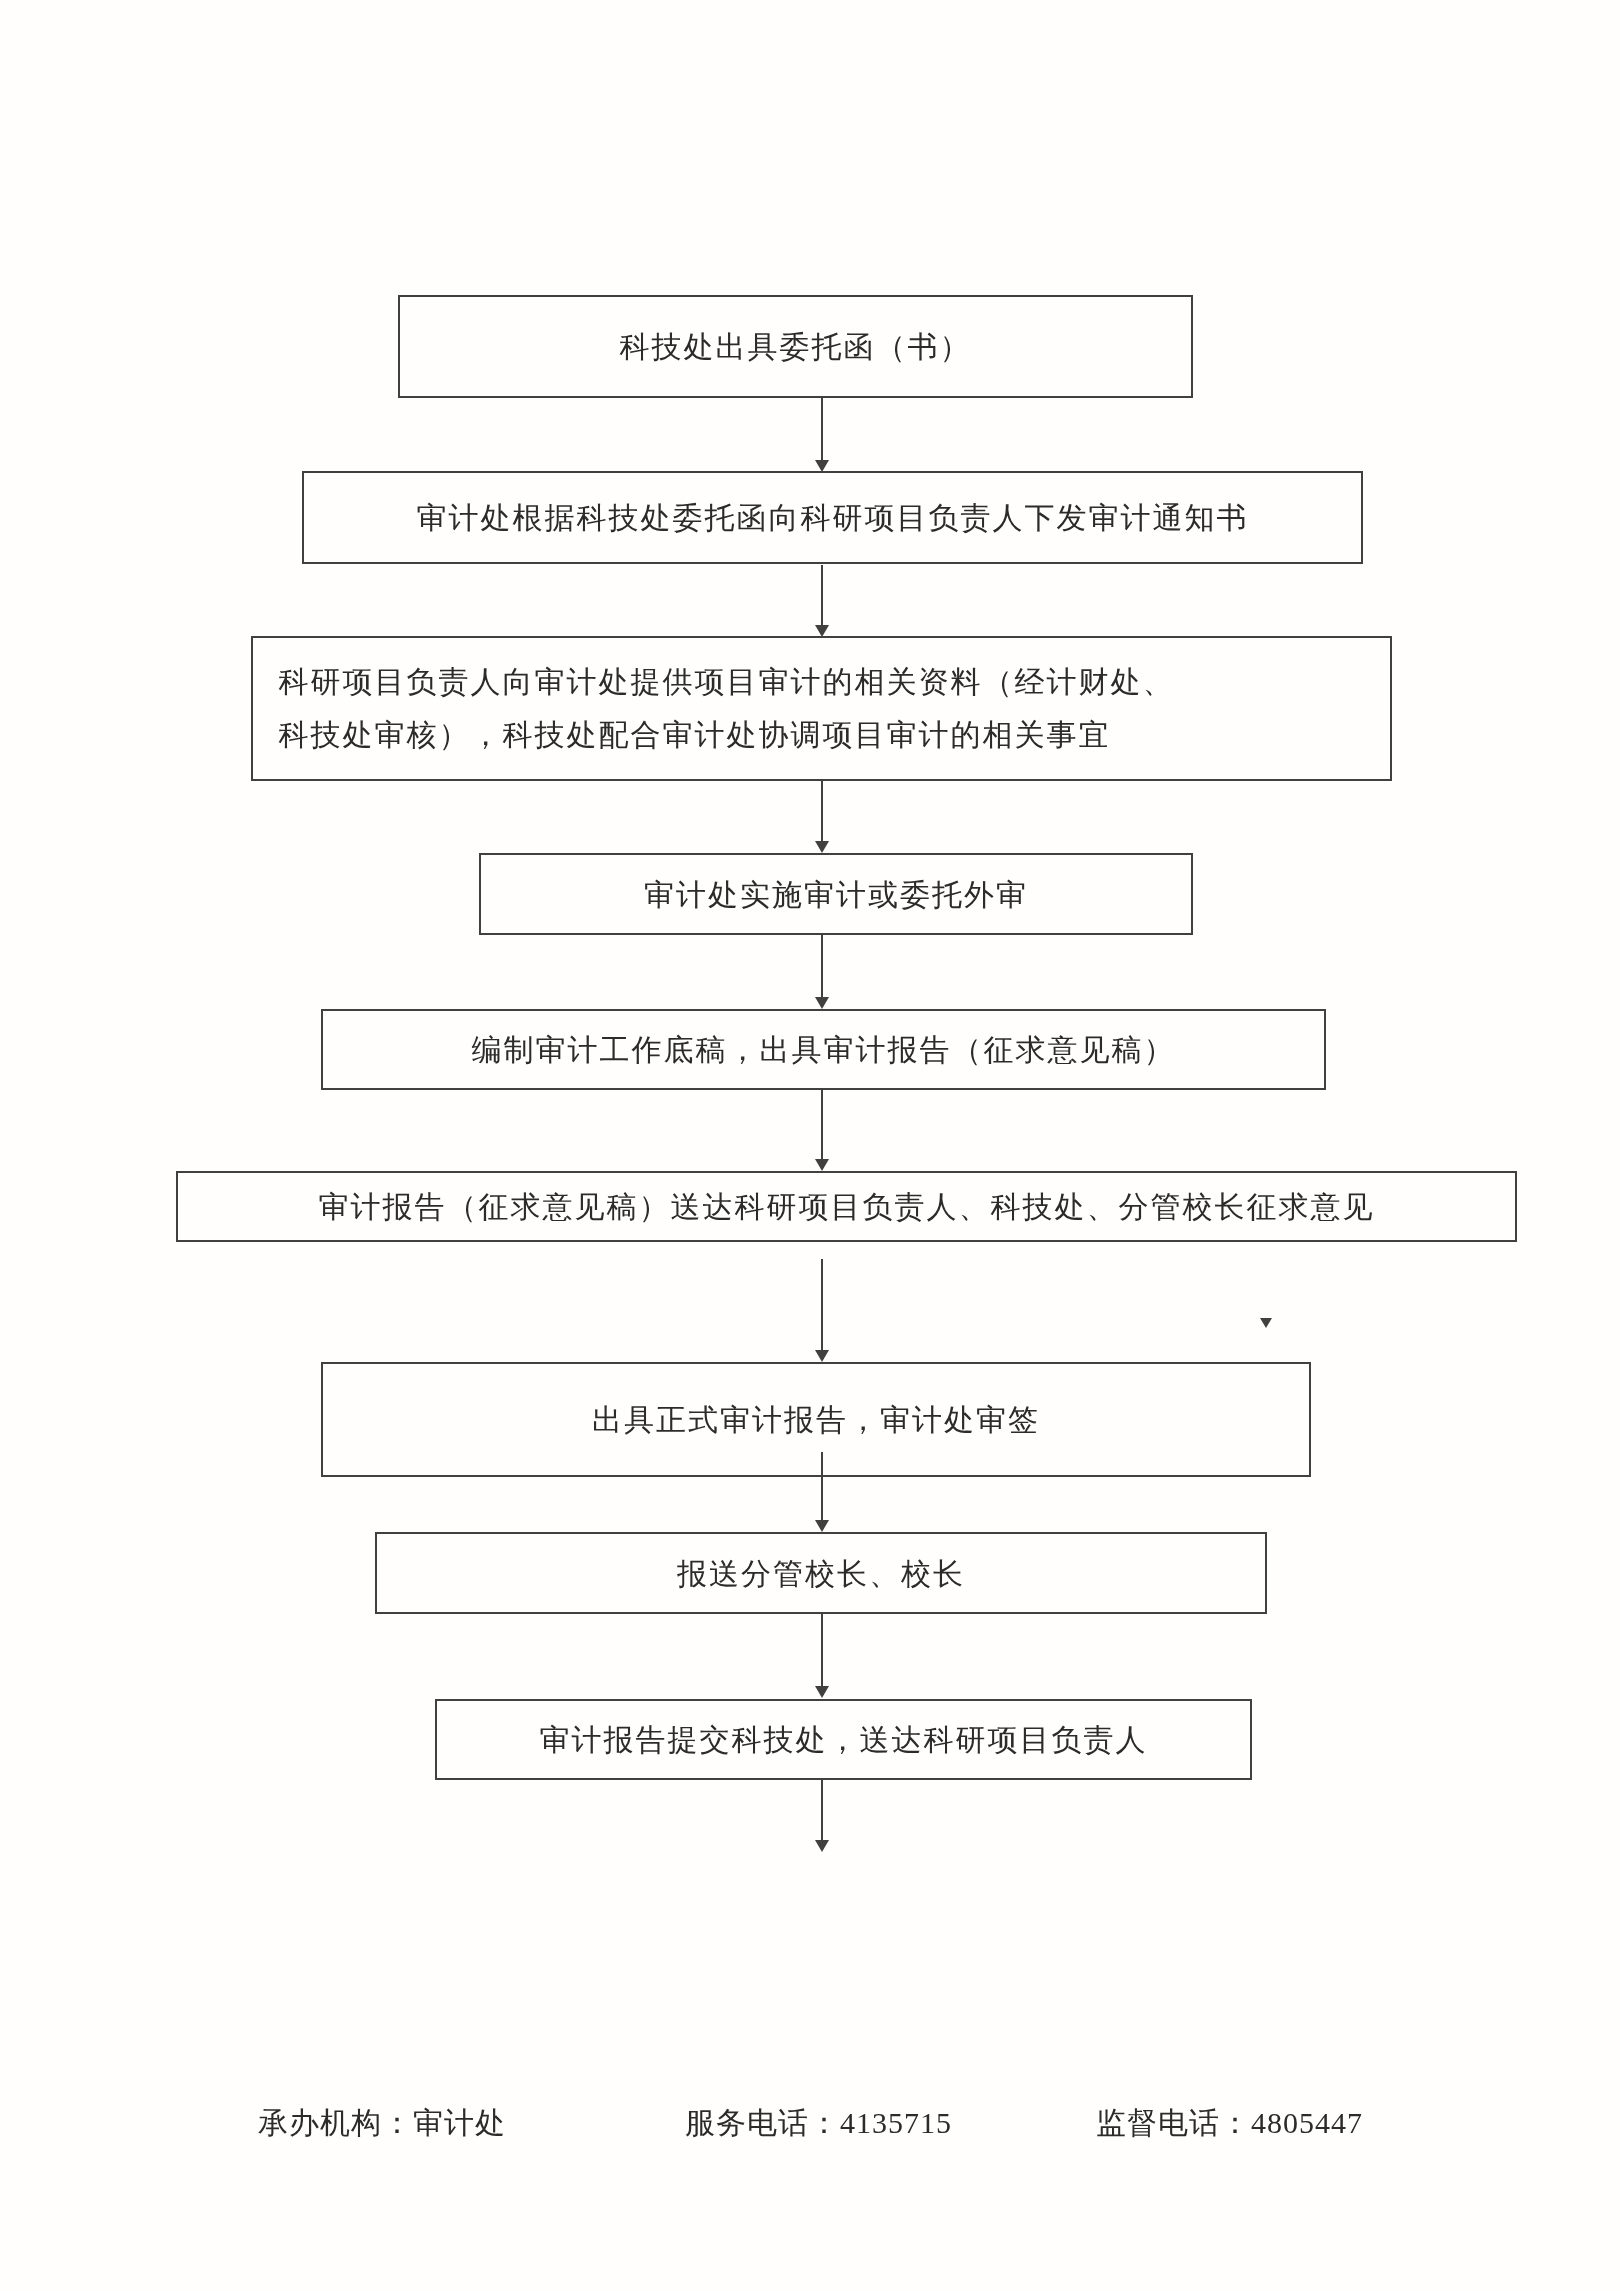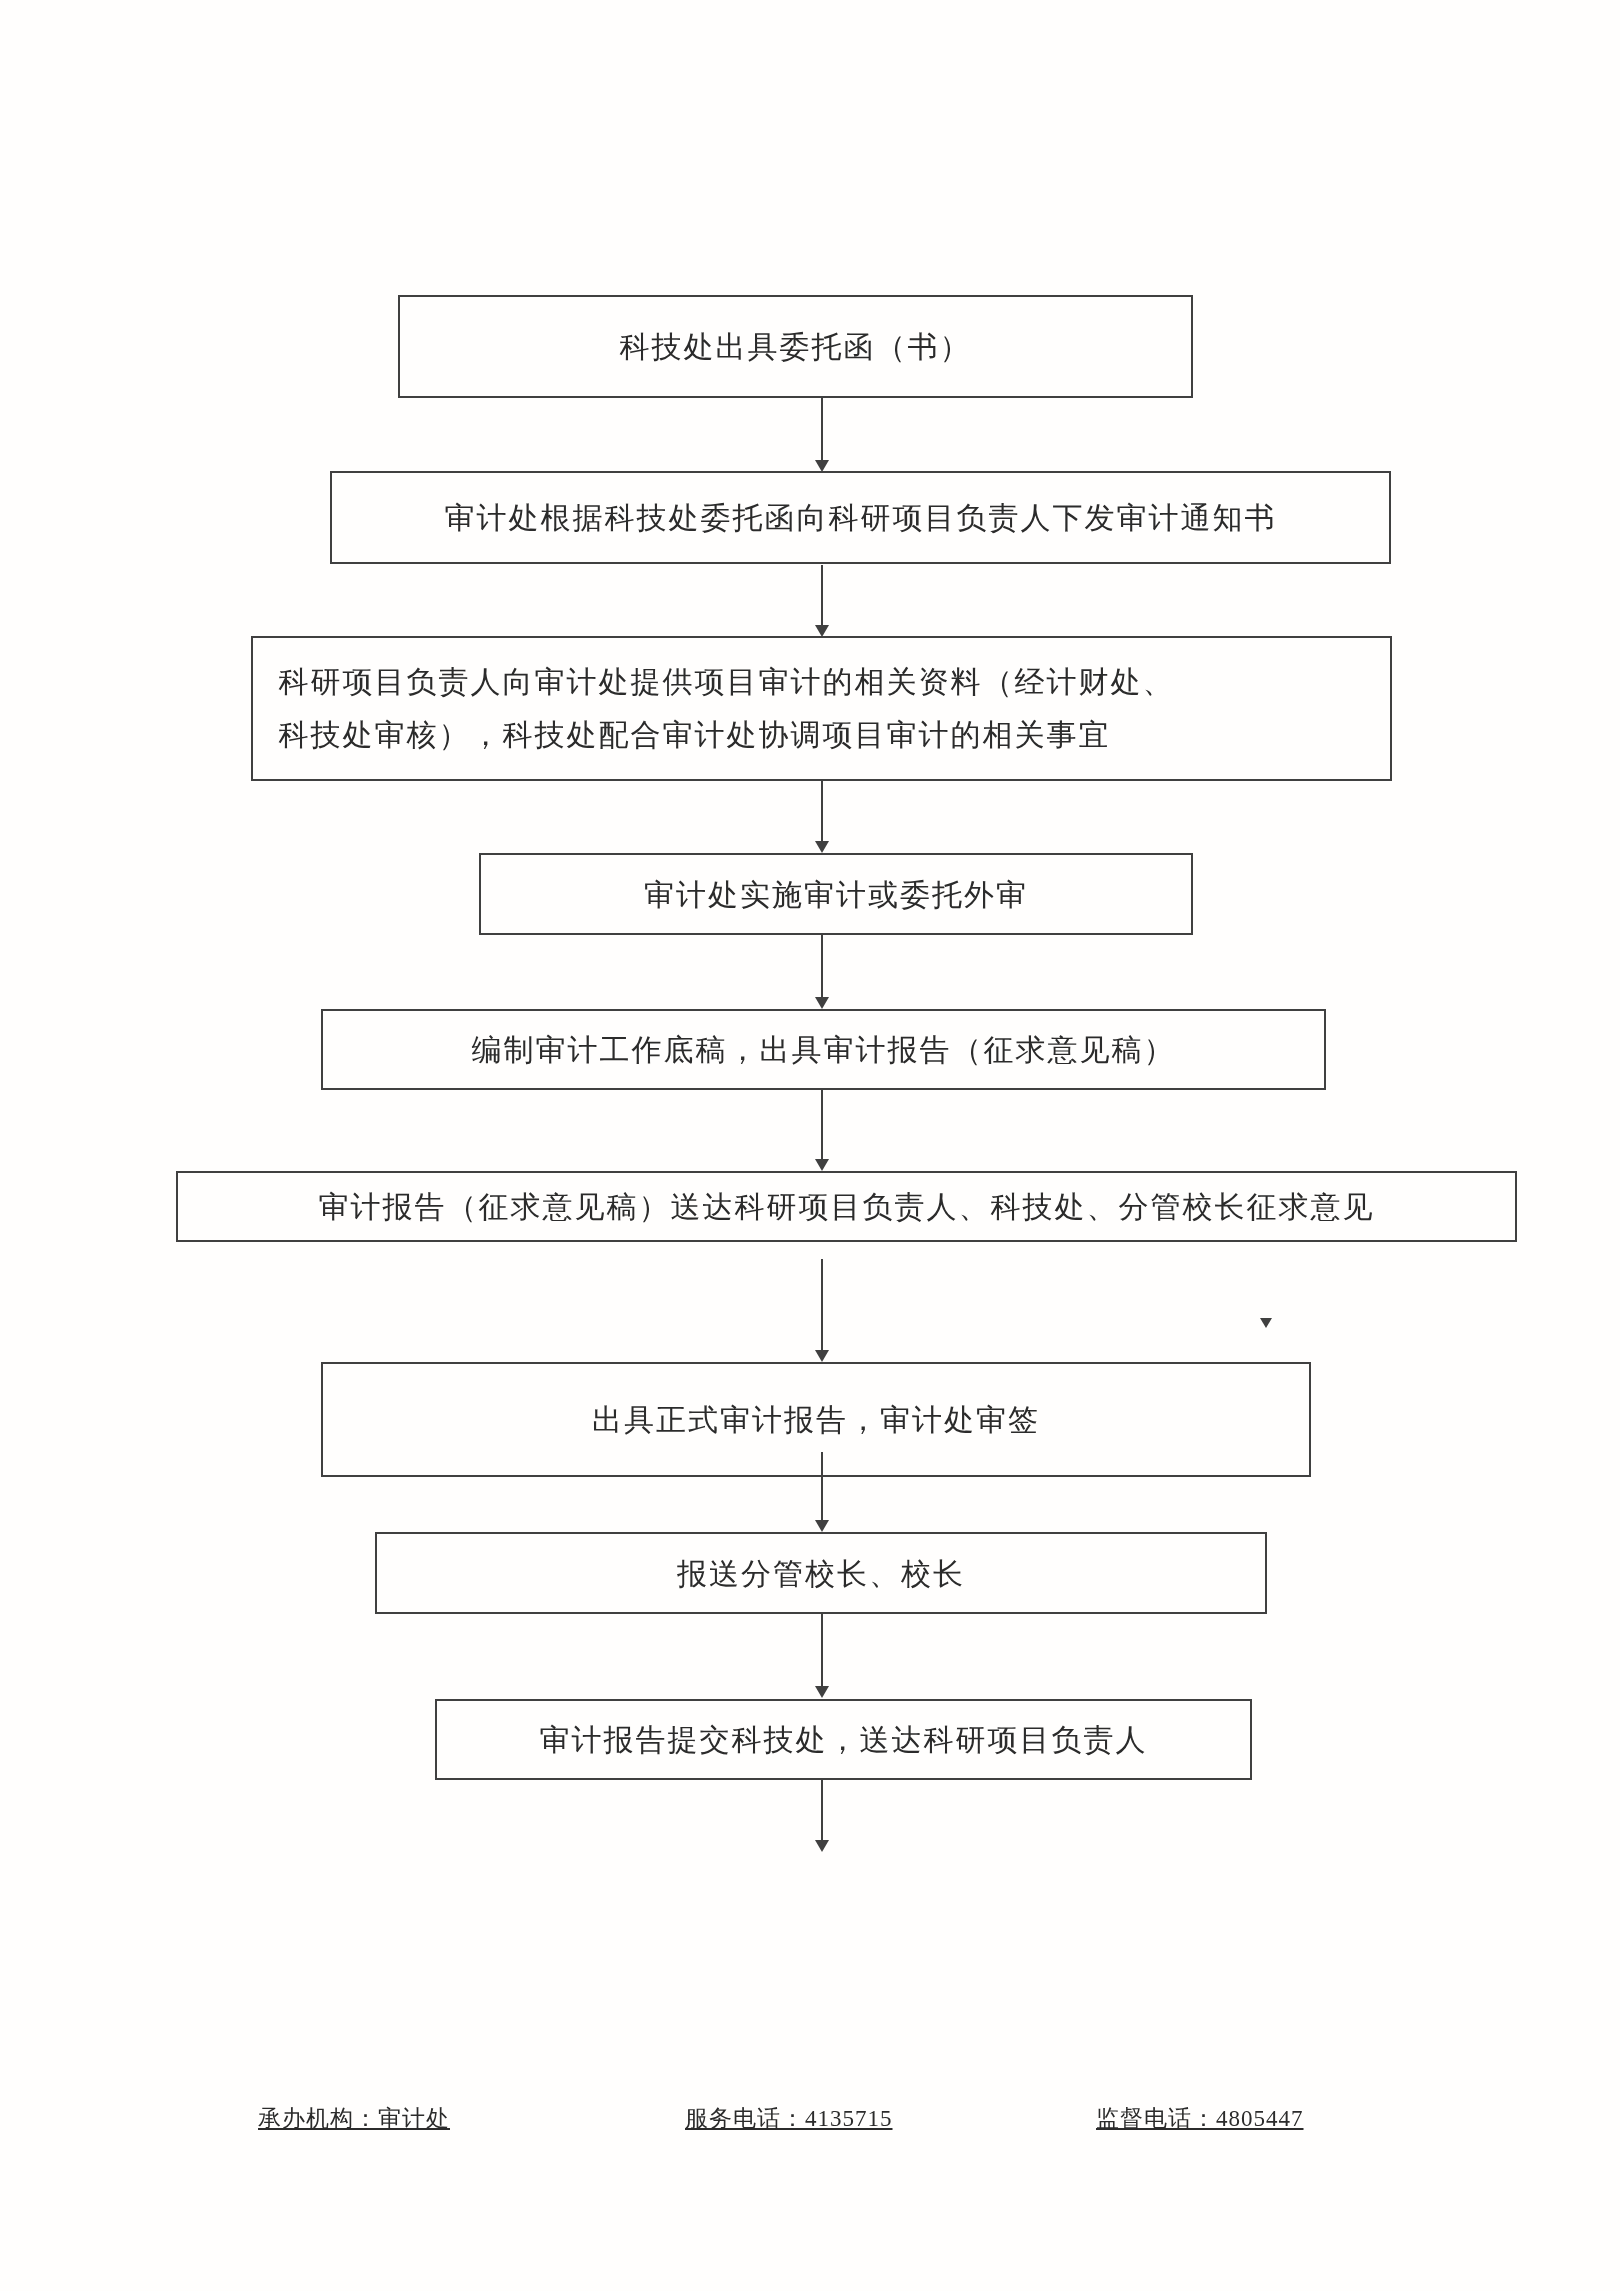--- a/index.html
+++ b/index.html
@@ -22,21 +22,21 @@
     align-items: center;
     justify-content: center;
     font-size: 30px;
     letter-spacing: 2px;
     text-align: center;
     line-height: 1.5;
     background: transparent;
   }
   
   #box1  { left: 398px; top: 295px;  width: 795px;  height: 103px; }
-  #box2  { left: 302px; top: 471px;  width: 1061px; height: 93px; margin-left: 28px;  }
+  #box2  { left: 302px; top: 471px;  width: 1061px; height: 93px;  }
   #box3  { left: 251px; top: 636px;  width: 1141px; height: 145px;
            justify-content: flex-start; text-align: left;
            padding: 0 19.6px 0 25.5px; white-space: pre-line; line-height: 1.75; }
   #box4  { left: 479px; top: 853px;  width: 714px;  height: 82px;  }
   #box5  { left: 321px; top: 1009px; width: 1005px; height: 81px;  }
   #box6  { left: 176px; top: 1171px; width: 1341px; height: 71px;  }
   #box7  { left: 321px; top: 1362px; width: 990px; height: 115px;  }
   #box8  { left: 375px; top: 1532px; width: 892px;  height: 82px;  }
   #box9  { left: 427px; top: 1699px; width: 817px;  height: 81px; margin-left: 8px;  }
   #box10 { left: 497px; top: 1852px; width: 665px;  height: 84px;  }
@@ -70,24 +70,23 @@
     position: absolute;
     left: 1260px; top: 1318px;
     width: 0; height: 0;
     border-left: 6.9px solid transparent;
     border-right: 6.9px solid transparent;
     border-top: 10.8px solid #404040;
   }
 
   .footer-item {
     position: absolute;
-    font-size: 23px;
+    font-size: 30px;
     letter-spacing: 1px;
     white-space: nowrap;
-    text-decoration: underline;
   }
   #footer-agency      { left: 258px;  top: 2103px; }
   #footer-service     { left: 685px;  top: 2103px; }
   #footer-supervision { left: 1096px; top: 2103px; }
 </style>
 </head>
 <body>
 
 <div class="page">
 

